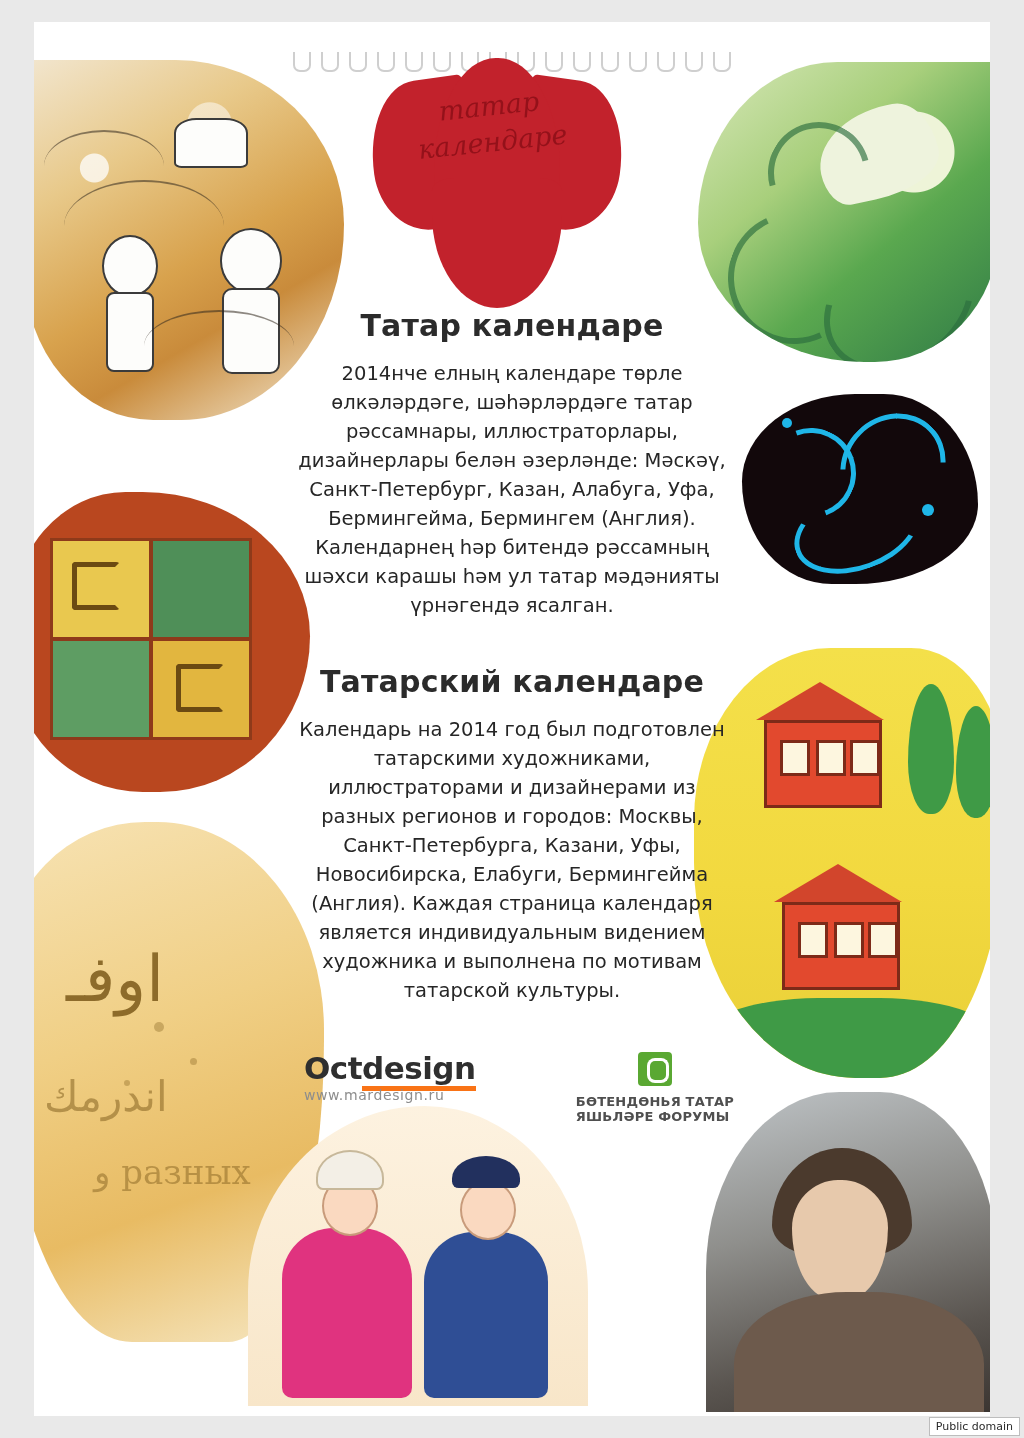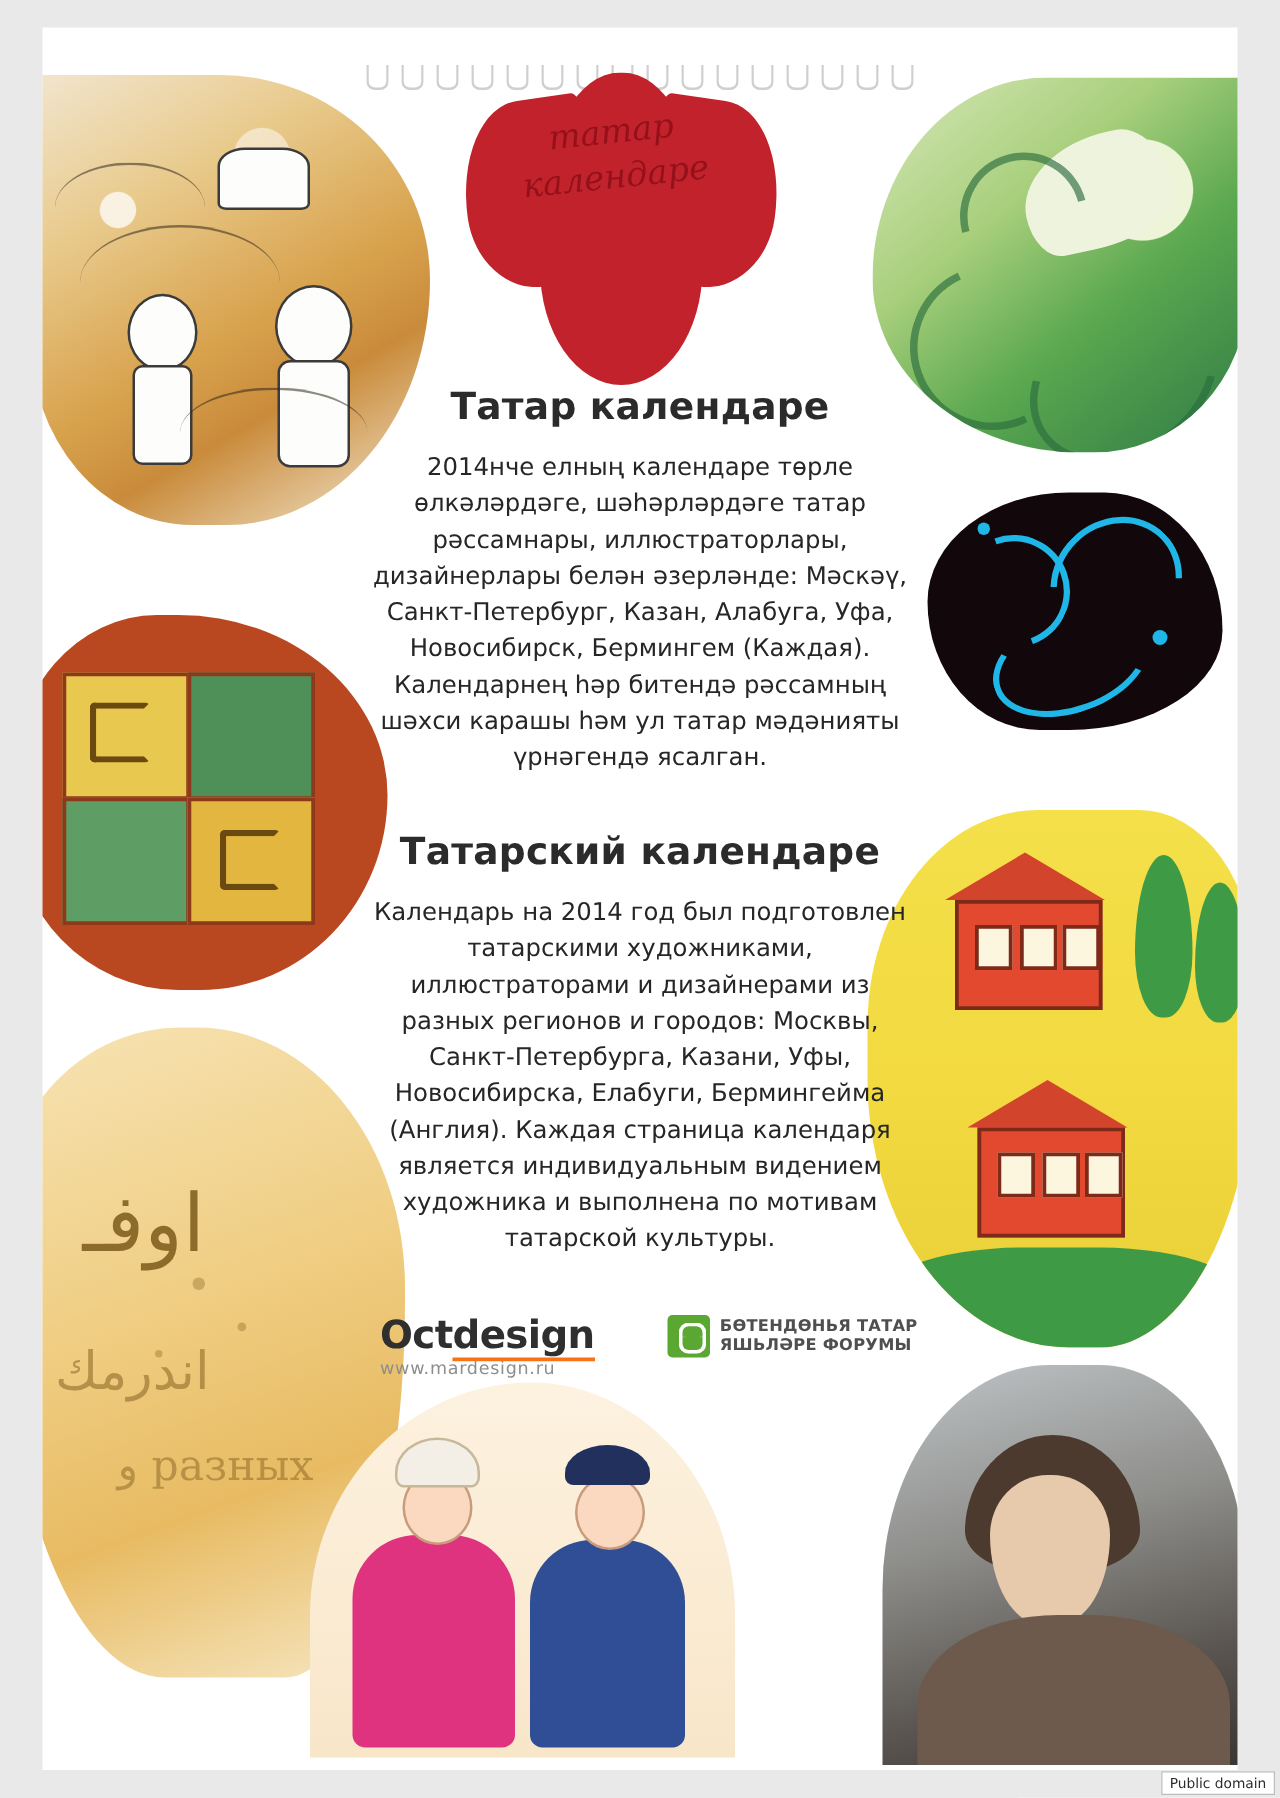--- a/index.html
+++ b/index.html
@@ -330,33 +330,34 @@
   .mardesign .word {
     font-family: "DejaVu Sans", sans-serif;
     font-weight: bold;
     font-size: 31px;
     color: #2f2f2f;
     letter-spacing: -0.5px;
     line-height: 32px;
   }
   .mardesign .word .sign {
     color: #2f2f2f;
-    border-bottom: 3px solid #f97316;
+    border-bottom: 5px solid #f97316;
   }
   .mardesign .url {
     font-family: "DejaVu Sans", sans-serif;
     font-size: 14px;
     color: #8d8d8d;
     letter-spacing: .6px;
     margin-top: 3px;
   }
   .forum {
     display: flex;
     align-items: center;
     gap: 8px;
+    flex-direction: column;
   }
   .forum .mark {
     width: 34px; height: 34px;
     background: #5aa832;
     border-radius: 4px;
     position: relative;
     flex: none;
   }
   .forum .mark::before {
     content: "";
@@ -504,21 +505,21 @@
     </div>
 
     <div class="blob" id="art-portrait">
       <div class="hair"></div>
       <div class="face"></div>
       <div class="shoulders"></div>
     </div>
 
     <div id="content">
       <h1 class="h-title">Татар календаре</h1>
-      <p class="body-text">2014нче елның календаре төрле өлкәләрдәге, шәһәрләрдәге татар рәссамнары, иллюстраторлары, дизайнерлары белән әзерләнде: Мәскәү, Санкт-Петербург, Казан, Алабуга, Уфа, Новосибирск, Бермингем (Каждая). Календарнең һәр битендә рәссамның шәхси карашы һәм ул татар мәдәнияты үрнәгендә ясалган.</p>
+      <p class="body-text">2014нче елның календаре төрле өлкәләрдәге, шәһәрләрдәге татар рәссамнары, иллюстраторлары, дизайнерлары белән әзерләнде: Мәскәү, Санкт-Петербург, Казан, Алабуга, Уфа, Бермингейма, Бермингем (Англия). Календарнең һәр битендә рәссамның шәхси карашы һәм ул татар мәдәнияты үрнәгендә ясалган.</p>
       <h1 class="h-title second">Татарский календаре</h1>
       <p class="body-text">Календарь на 2014 год был подготовлен татарскими художниками, иллюстраторами и дизайнерами из разных регионов и городов: Москвы, Санкт-Петербурга, Казани, Уфы, Новосибирска, Елабуги, Бермингейма (Англия). Каждая страница календаря является индивидуальным видением художника и выполнена по мотивам татарской культуры.</p>
     </div>
 
     <div id="logos">
       <div class="mardesign">
         <div class="word"><span>Oct</span><span class="sign">design</span></div>
         <div class="url">www.mardesign.ru</div>
       </div>
       <div class="forum">

